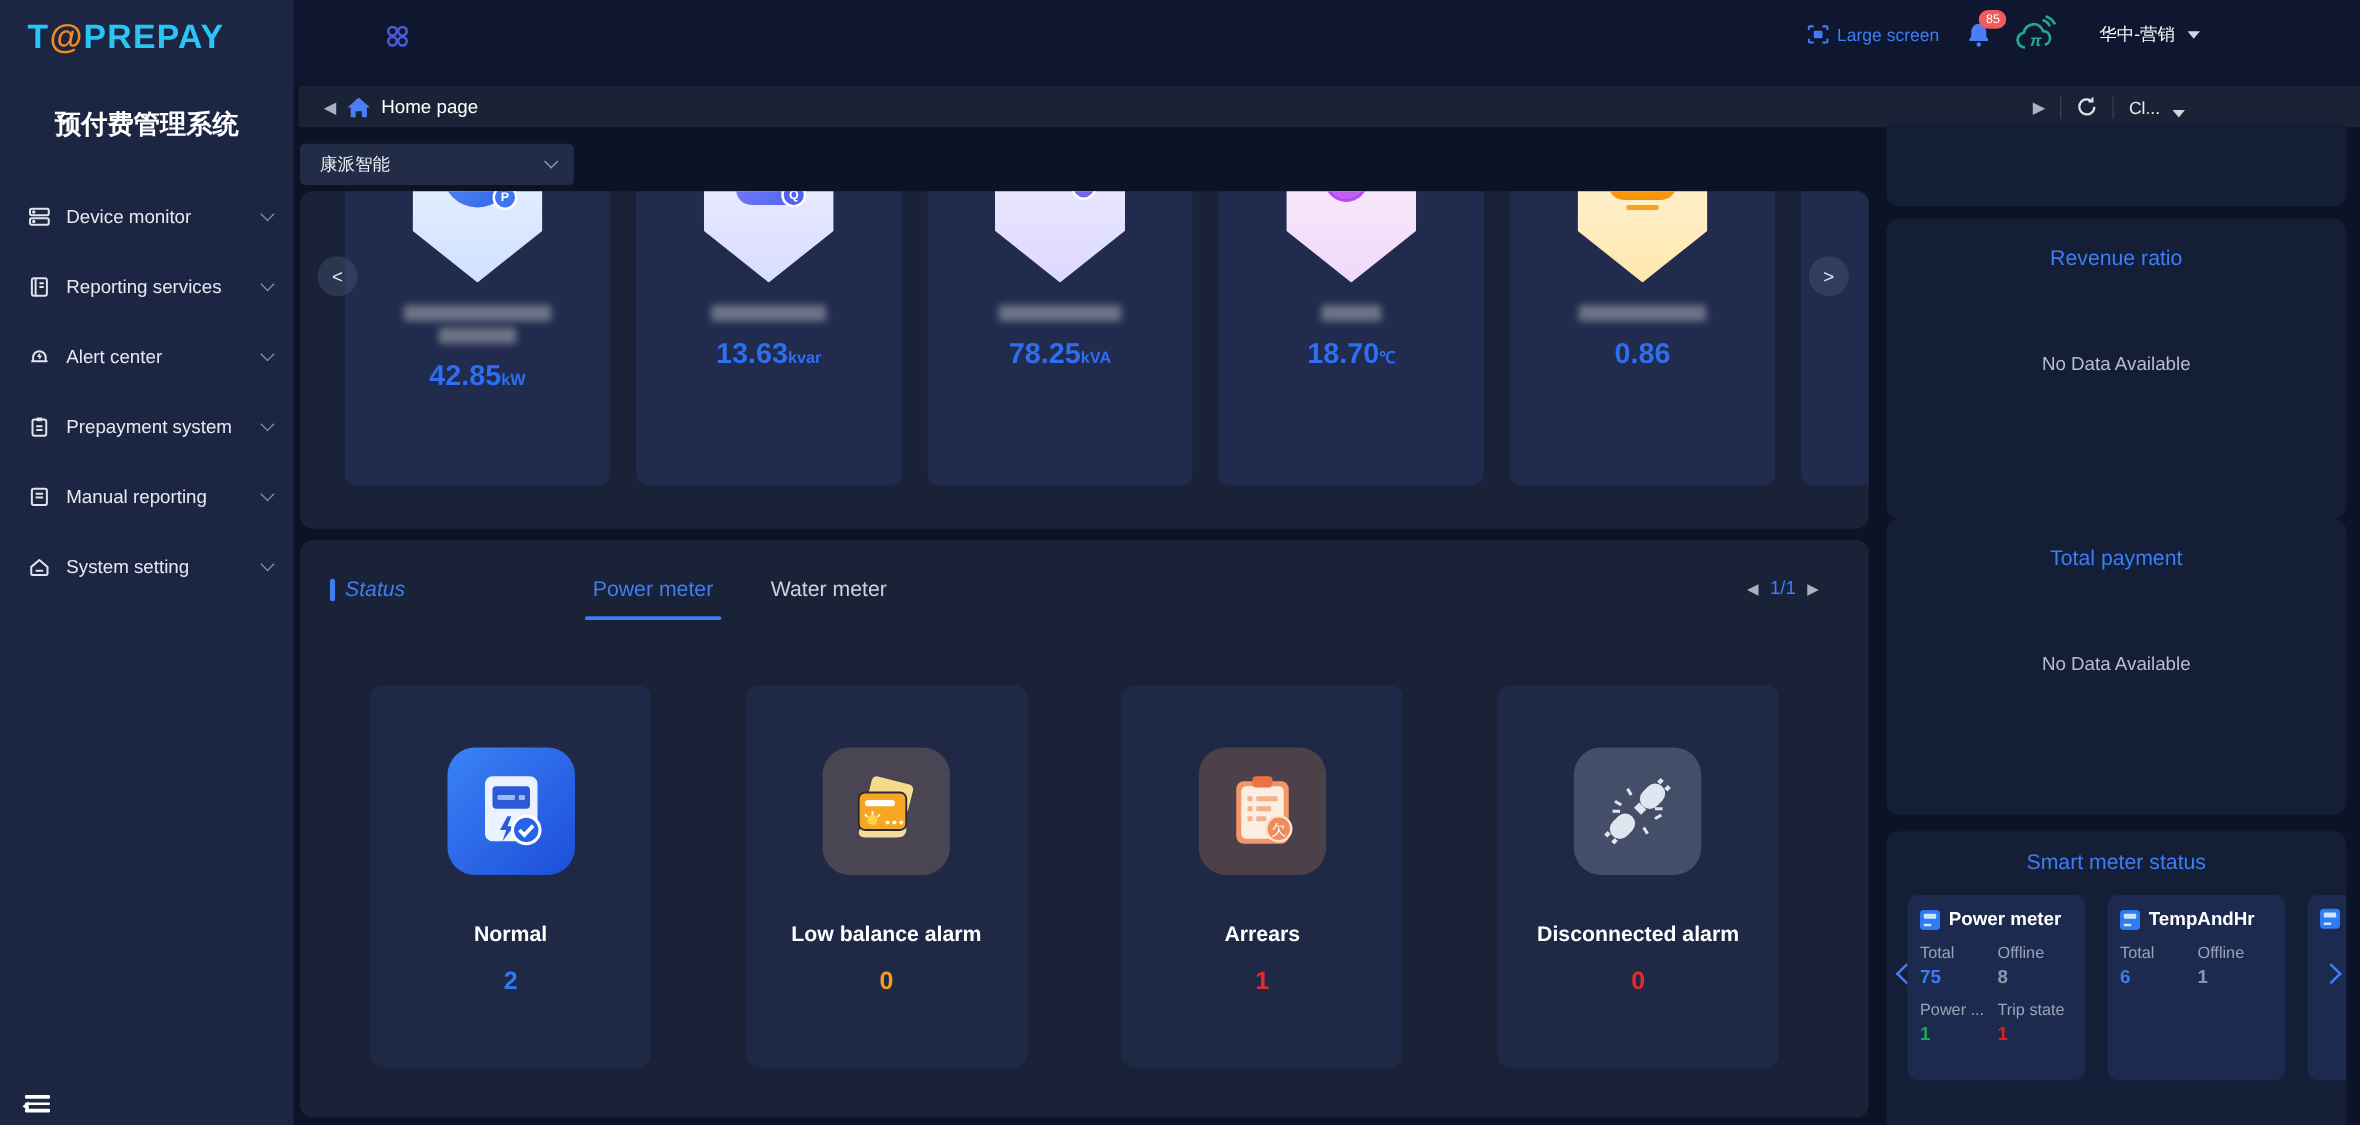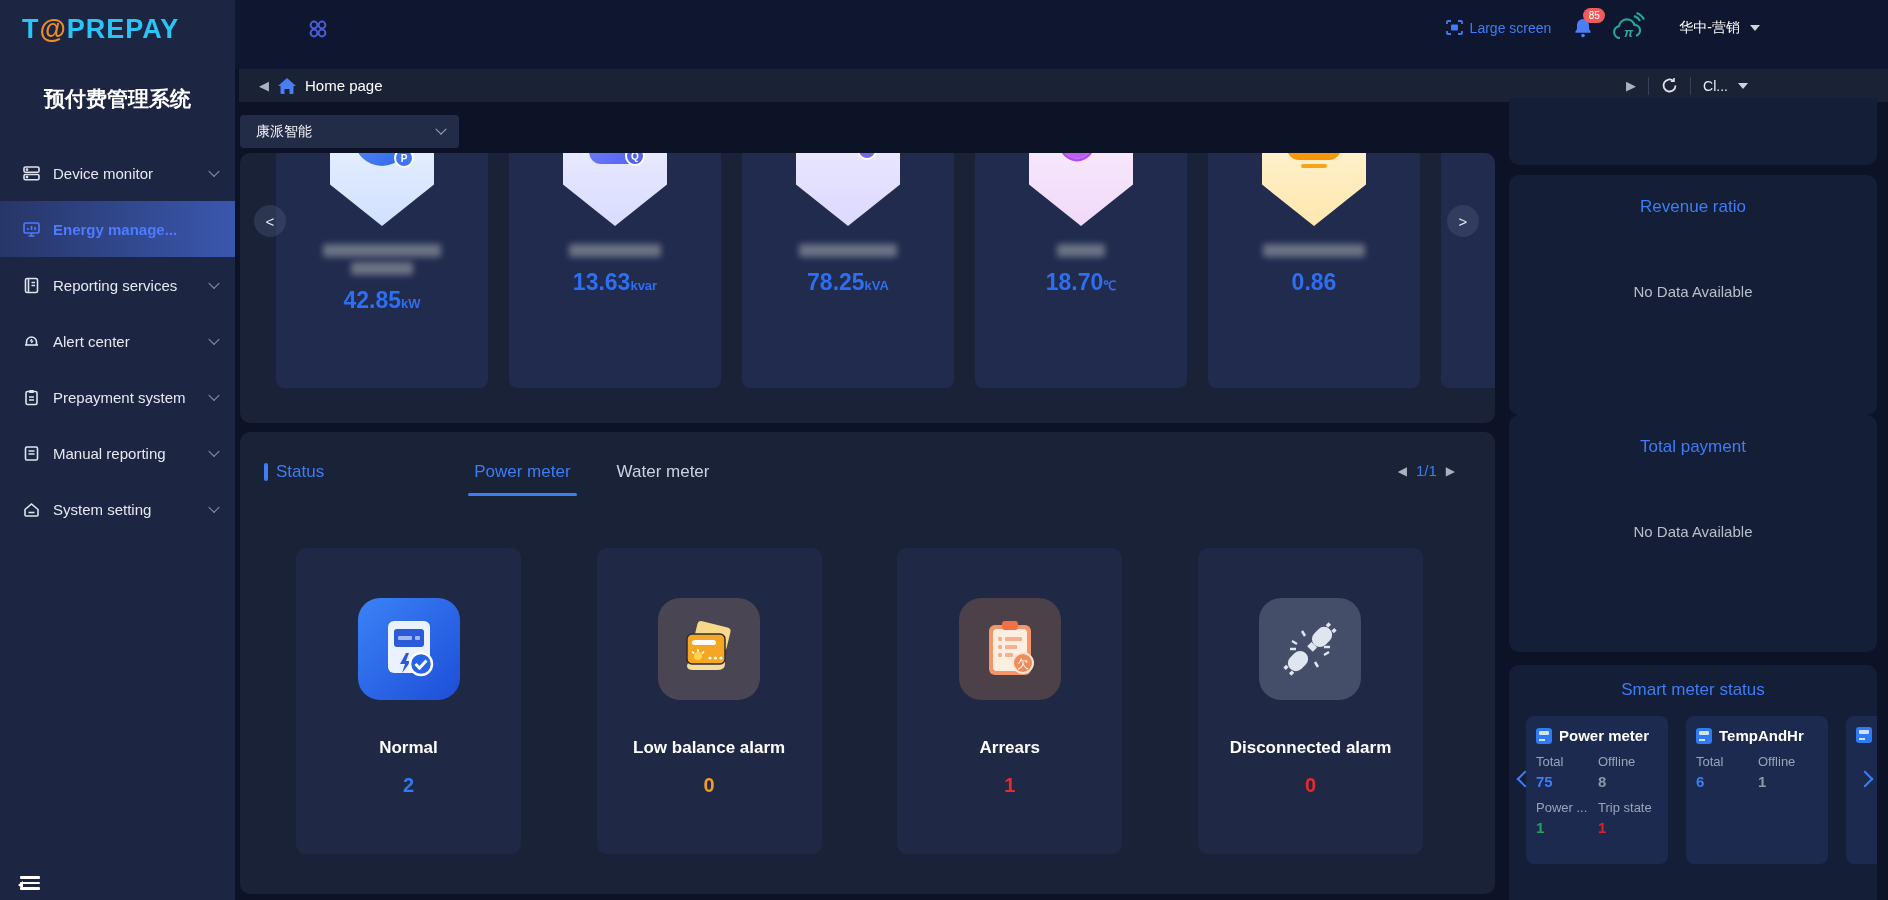--- a/index.html
+++ b/index.html
@@ -44,21 +44,21 @@
            border-top:6px solid #cfd4de; }
 
   .crumb-bar { position:absolute; left:239px; top:69px; right:0; height:33px; background:#1a2336;
                display:flex; align-items:center; padding:0 140px 0 20px; }
   .crumb-left { display:flex; align-items:center; gap:9px; }
   .tri { font-size:13px; color:#aab1bf; cursor:pointer; }
   .crumb-label { color:#fff; font-size:15px; }
   .crumb-right { margin-left:auto; display:flex; align-items:center; gap:12px; }
   .v-div { width:1px; height:18px; background:#39415a; }
   .refresh-icon { cursor:pointer; }
-  .crumb-sel { color:#e8ecf5; font-size:14px; display:flex; align-items:center; gap:10px; cursor:pointer; }
+  .crumb-sel { color:#e8ecf5; font-size:14px; display:flex; align-items:flex-end; gap:10px; cursor:pointer; }
 
   
   .content { position:absolute; left:235px; top:102px; right:0; bottom:0; background:#0c1326; }
   .left-col { position:absolute; left:5px; top:13px; width:1255px; }
 
   .site-select { width:219px; height:33px; background:#232c46; border-radius:4px; display:flex;
                  align-items:center; padding:0 14px 0 16px; cursor:pointer; }
   .site-select .ss-label { font-size:14px; color:#f0f2f7; flex:1; }
   .ss-chev { width:8px; height:8px; border-right:1.6px solid #9aa3b8; border-bottom:1.6px solid #9aa3b8;
              transform:rotate(45deg) translate(-2px,-2px); }
@@ -96,21 +96,21 @@
   .m-value .unit { font-size:13px; font-weight:bold; }
   .car-nav { position:absolute; top:52px; width:32px; height:32px; border-radius:50%;
              background:rgba(80,92,130,.35); color:#e8ecf5; font-size:15px; display:flex;
              align-items:center; justify-content:center; cursor:pointer; z-index:3; }
   .car-prev { left:14px; } .car-next { right:16px; }
 
   
   .status-panel { margin-top:9px; height:462px; background:#192237; border-radius:10px;
                   padding:30px 40px 0 24px; position:relative; }
   .st-header { display:flex; align-items:flex-start; }
-  .st-title-wrap { display:flex; align-items:center; gap:8px; }
+  .st-title-wrap { display:flex; align-items:center; gap:8px;font-style:italic; }
   .st-bar { width:4px; height:18px; background:#3d7df5; border-radius:2px; }
   .st-title { color:#3d7df5; font-size:17px; }
   .tabs { margin-left:150px; display:flex; gap:46px; }
   .tab { font-size:17px; color:#ccd2e0; padding-bottom:14px; cursor:pointer; position:relative; }
   .tab.active { color:#3d7df5; }
   .tab.active:after { content:""; position:absolute; left:-6px; right:-6px; bottom:0; height:3px;
                       background:#3d7df5; border-radius:2px; }
   .pager { margin-left:auto; display:flex; align-items:center; gap:9px; }
   .pager .tri { font-size:12px; }
   .pager .pg { color:#3d7df5; font-size:15px; }
@@ -171,30 +171,20 @@
         <svg width="19" height="19" viewBox="0 0 19 19" fill="none" stroke="currentColor" stroke-width="1.6">
           <rect x="2" y="3" width="15" height="5.2" rx="1.4"></rect>
             <rect x="2" y="10.5" width="15" height="5.2" rx="1.4"></rect>
           <circle cx="5" cy="5.6" r="0.6" fill="currentColor"></circle>
             <circle cx="5" cy="13.1" r="0.6" fill="currentColor"></circle>
         </svg>
         </span>
       <span>Device monitor</span>
       <span class="chev"></span>
     </div>
-    <div class="menu-item active">
-      <span class="mi-icon">
-        <svg width="19" height="19" viewBox="0 0 19 19" fill="none" stroke="currentColor" stroke-width="1.6">
-          <rect x="2" y="3" width="15" height="10" rx="1.4"></rect>
-          <path d="M6 10 v-2 M9.5 10 v-4 M13 10 v-3"></path>
-            <path d="M9.5 13 v3 M6.5 16 h6"></path>
-        </svg>
-        </span>
-      <span>Energy manage...</span>
-    </div>
     <div class="menu-item">
       <span class="mi-icon">
         <svg width="19" height="19" viewBox="0 0 19 19" fill="none" stroke="currentColor" stroke-width="1.6">
           <rect x="3.5" y="2.5" width="12" height="14" rx="1.6"></rect>
             <path d="M6.5 2.5 v14"></path>
             <path d="M9.5 6.5 h3.5 M9.5 9.5 h3.5"></path>
         </svg>
         </span>
       <span>Reporting services</span>
       <span class="chev"></span>

